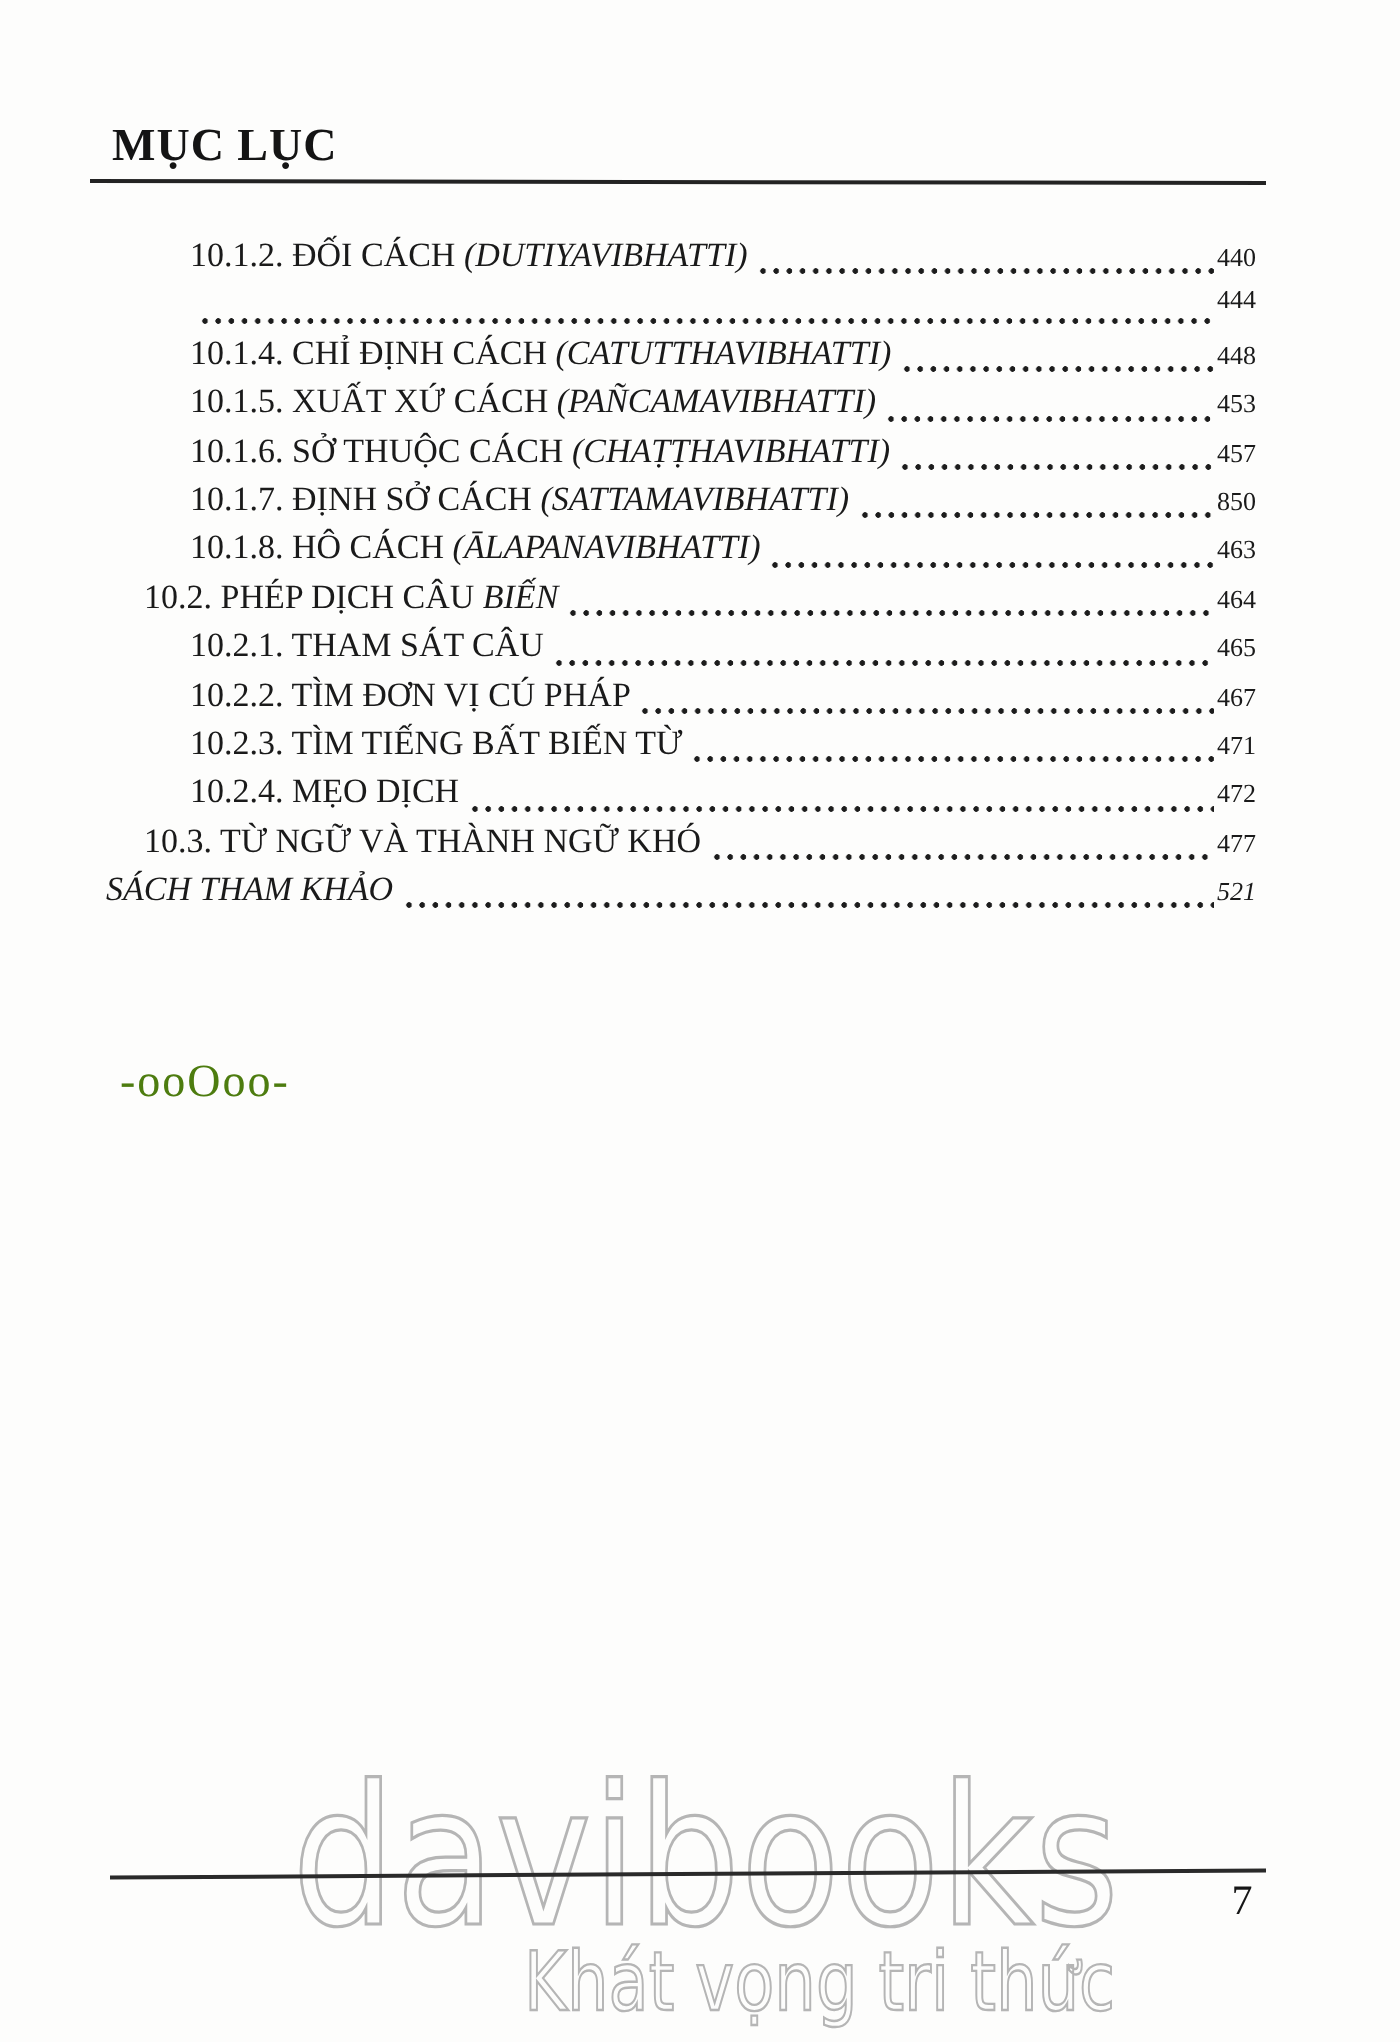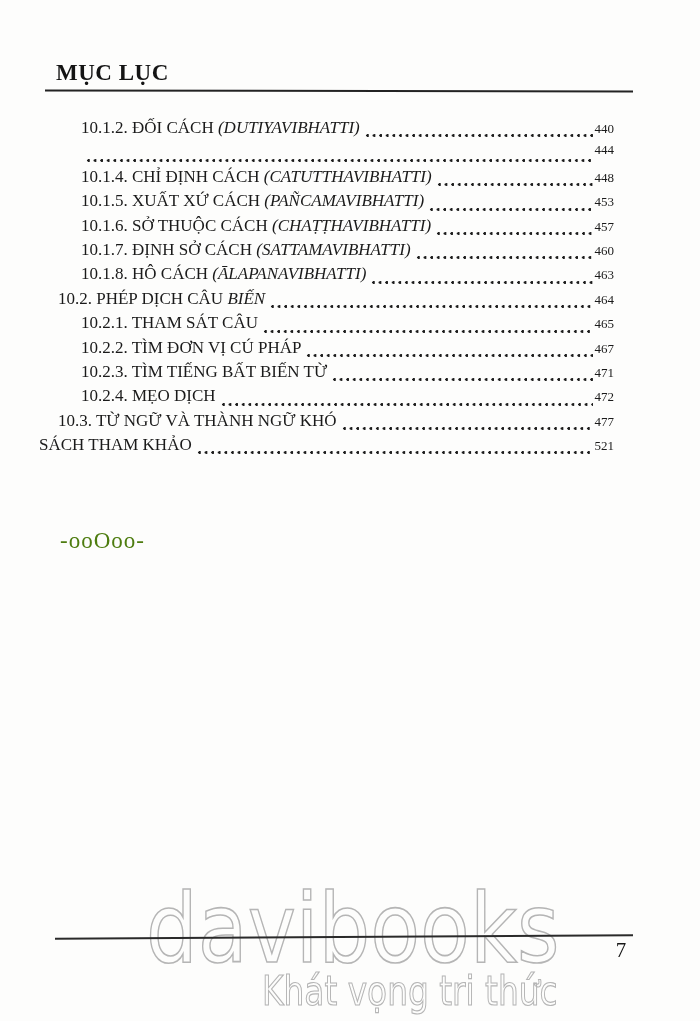--- a/index.html
+++ b/index.html
@@ -33,21 +33,21 @@
     position: absolute;
     left: 45px;
     top: 90px;
     width: 588px;
     height: 2px;
     background: #232323;
     transform: rotate(0.1deg);
   }
   .toc {
     position: absolute;
-    left: 39px;
+    left: 53px;
     top: 118px;
     width: 575px;
   }
   .toc-row {
     display: flex;
     align-items: baseline;
     height: 24.4px;
     font-size: 17px;
     white-space: nowrap;
   }
@@ -63,21 +63,21 @@
     height: 5px;
     margin: 0 2px 4px 5px;
     background-image: radial-gradient(circle at 2.5px 2.5px, #1c1c1c 1.25px, rgba(0,0,0,0) 1.55px);
     background-size: 6.6px 5px;
     background-repeat: repeat-x;
   }
   .toc-row .pg {
     flex: 0 0 auto;
     font-size: 13px;
   }
-  .ind1 { padding-left: 0; }
+  .ind1 { padding-left: 0; font-style: italic; }
   .ind2 { padding-left: 19px; }
   .ind3 { padding-left: 42px; }
   .divider {
     position: absolute;
     left: 60px;
     top: 528px;
     width: 588px;
     text-align: left;
     font-size: 23px;
     letter-spacing: 1px;
@@ -159,21 +159,21 @@
     <span class="pg">453</span>
   </div>
       <div class="toc-row ind3">
     <span class="label"><span>10.1.6. SỞ THUỘC CÁCH </span><i>(CHAṬṬHAVIBHATTI)</i></span>
     <span class="dots"></span>
     <span class="pg">457</span>
   </div>
       <div class="toc-row ind3">
     <span class="label"><span>10.1.7. ĐỊNH SỞ CÁCH </span><i>(SATTAMAVIBHATTI)</i></span>
     <span class="dots"></span>
-    <span class="pg">460</span>
+    <span class="pg">850</span>
   </div>
       <div class="toc-row ind3">
     <span class="label"><span>10.1.8. HÔ CÁCH </span><i>(ĀLAPANAVIBHATTI)</i></span>
     <span class="dots"></span>
     <span class="pg">463</span>
   </div>
       <div class="toc-row ind2">
     <span class="label"><span>10.2. PHÉP DỊCH CÂU </span><i>BIẾN</i></span>
     <span class="dots"></span>
     <span class="pg">464</span>

